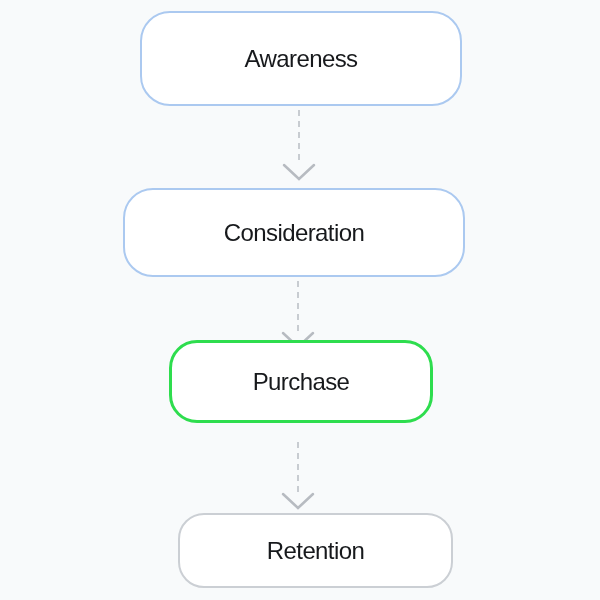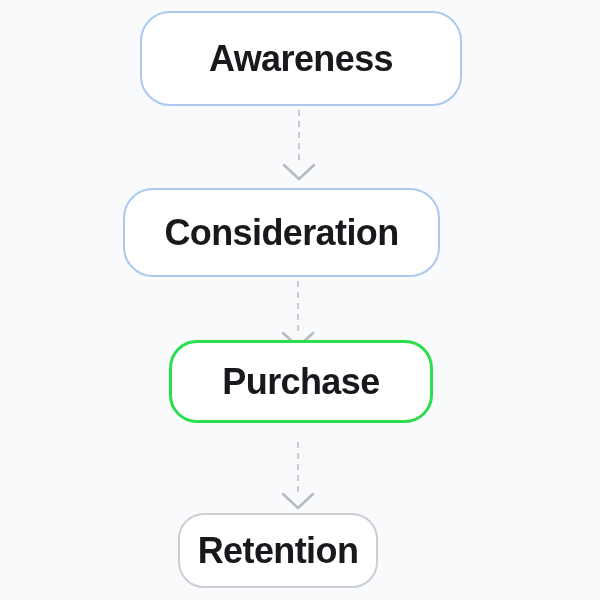--- a/index.html
+++ b/index.html
@@ -34,22 +34,22 @@
     stroke-linejoin: miter;
   }
   .node {
     position: absolute;
     box-sizing: border-box;
     display: flex;
     align-items: center;
     justify-content: center;
   }
   .node-label {
-    font-weight: 700;
-    font-size: 36px;
+    font-weight: 400;
+    font-size: 24px;
     letter-spacing: -0.6px;
     line-height: 1;
     white-space: nowrap;
   }
 </style>
 </head>
 <body style="background: rgb(248, 250, 251);">
 
 <div id="canvas" style="color: rgb(23, 25, 28);">
 
@@ -65,25 +65,25 @@
     <g>
       <line x1="298" x2="298" y1="442" y2="492" stroke="#c8ccd1" stroke-width="2" stroke-dasharray="6 5"></line>
       <polyline points="283,494 298,508 313,494" stroke="#b7bbc1" stroke-width="2.5"></polyline>
     </g>
   </svg>
 
   <div class="node" style="left: 140px; top: 11px; width: 322px; height: 95px; border-radius: 30px; border: 2.5px solid rgb(171, 201, 240); background: rgb(255, 255, 255);">
     <span class="node-label">Awareness</span>
   </div>
 
-  <div class="node" style="left: 123px; top: 188px; width: 317px; height: 89px; border-radius: 30px; border: 2.5px solid rgb(171, 201, 240); background: rgb(255, 255, 255);">
+  <div class="node" style="left: 123px; top: 188px; width: 342px; height: 89px; border-radius: 30px; border: 2.5px solid rgb(171, 201, 240); background: rgb(255, 255, 255);">
     <span class="node-label">Consideration</span>
   </div>
 
   <div class="node" style="left: 169px; top: 340px; width: 264px; height: 83px; border-radius: 28px; border: 3px solid rgb(46, 221, 78); background: rgb(255, 255, 255);">
     <span class="node-label">Purchase</span>
   </div>
 
-  <div class="node" style="left: 178px; top: 513px; width: 200px; height: 75px; border-radius: 26px; border: 2px solid rgb(203, 207, 212); background: rgb(255, 255, 255);">
+  <div class="node" style="left: 178px; top: 513px; width: 275px; height: 75px; border-radius: 26px; border: 2px solid rgb(203, 207, 212); background: rgb(255, 255, 255);">
     <span class="node-label">Retention</span>
   </div>
 
 </div>
 
 </body></html>

